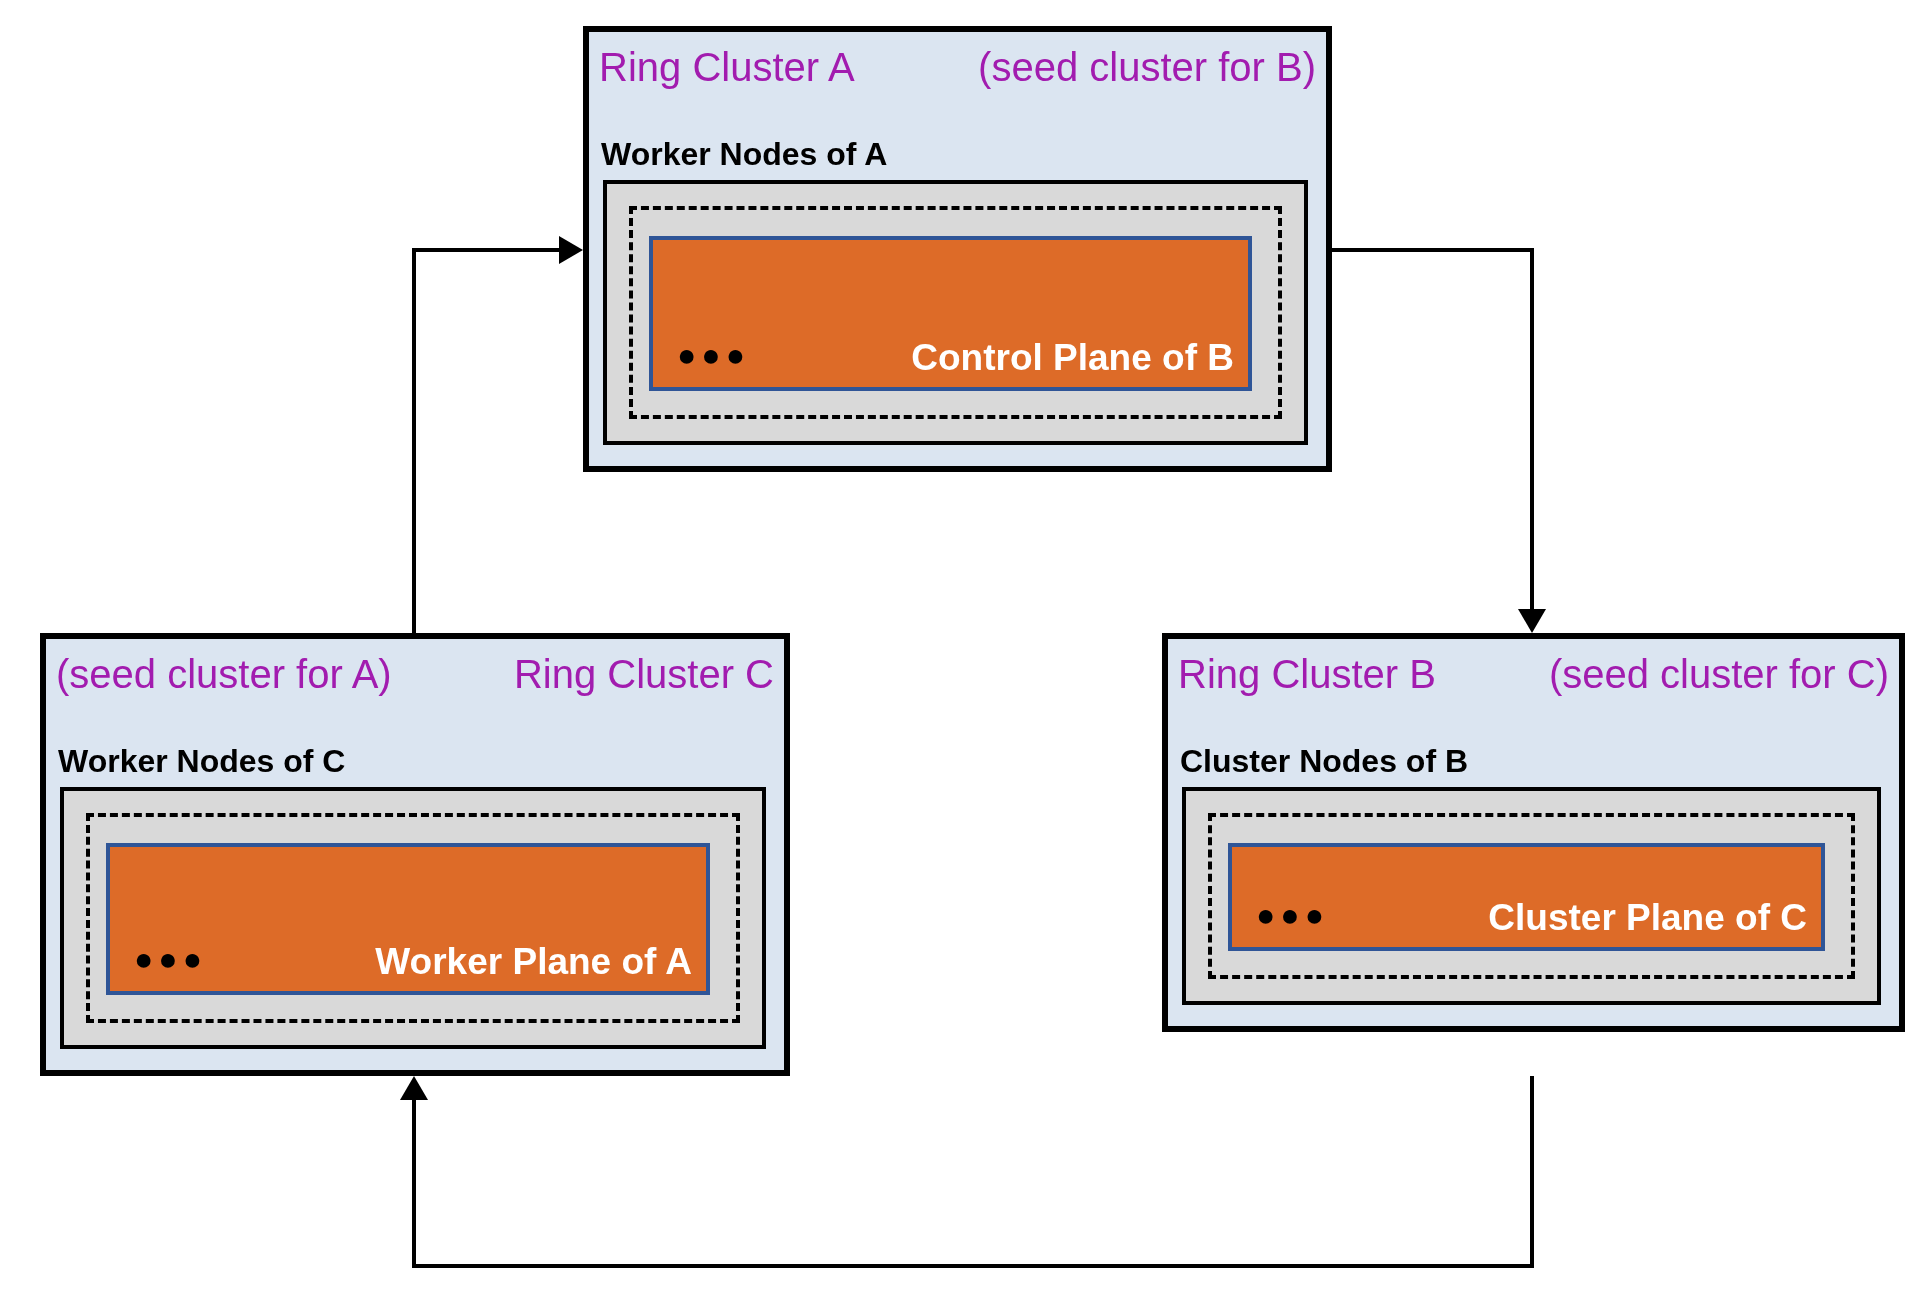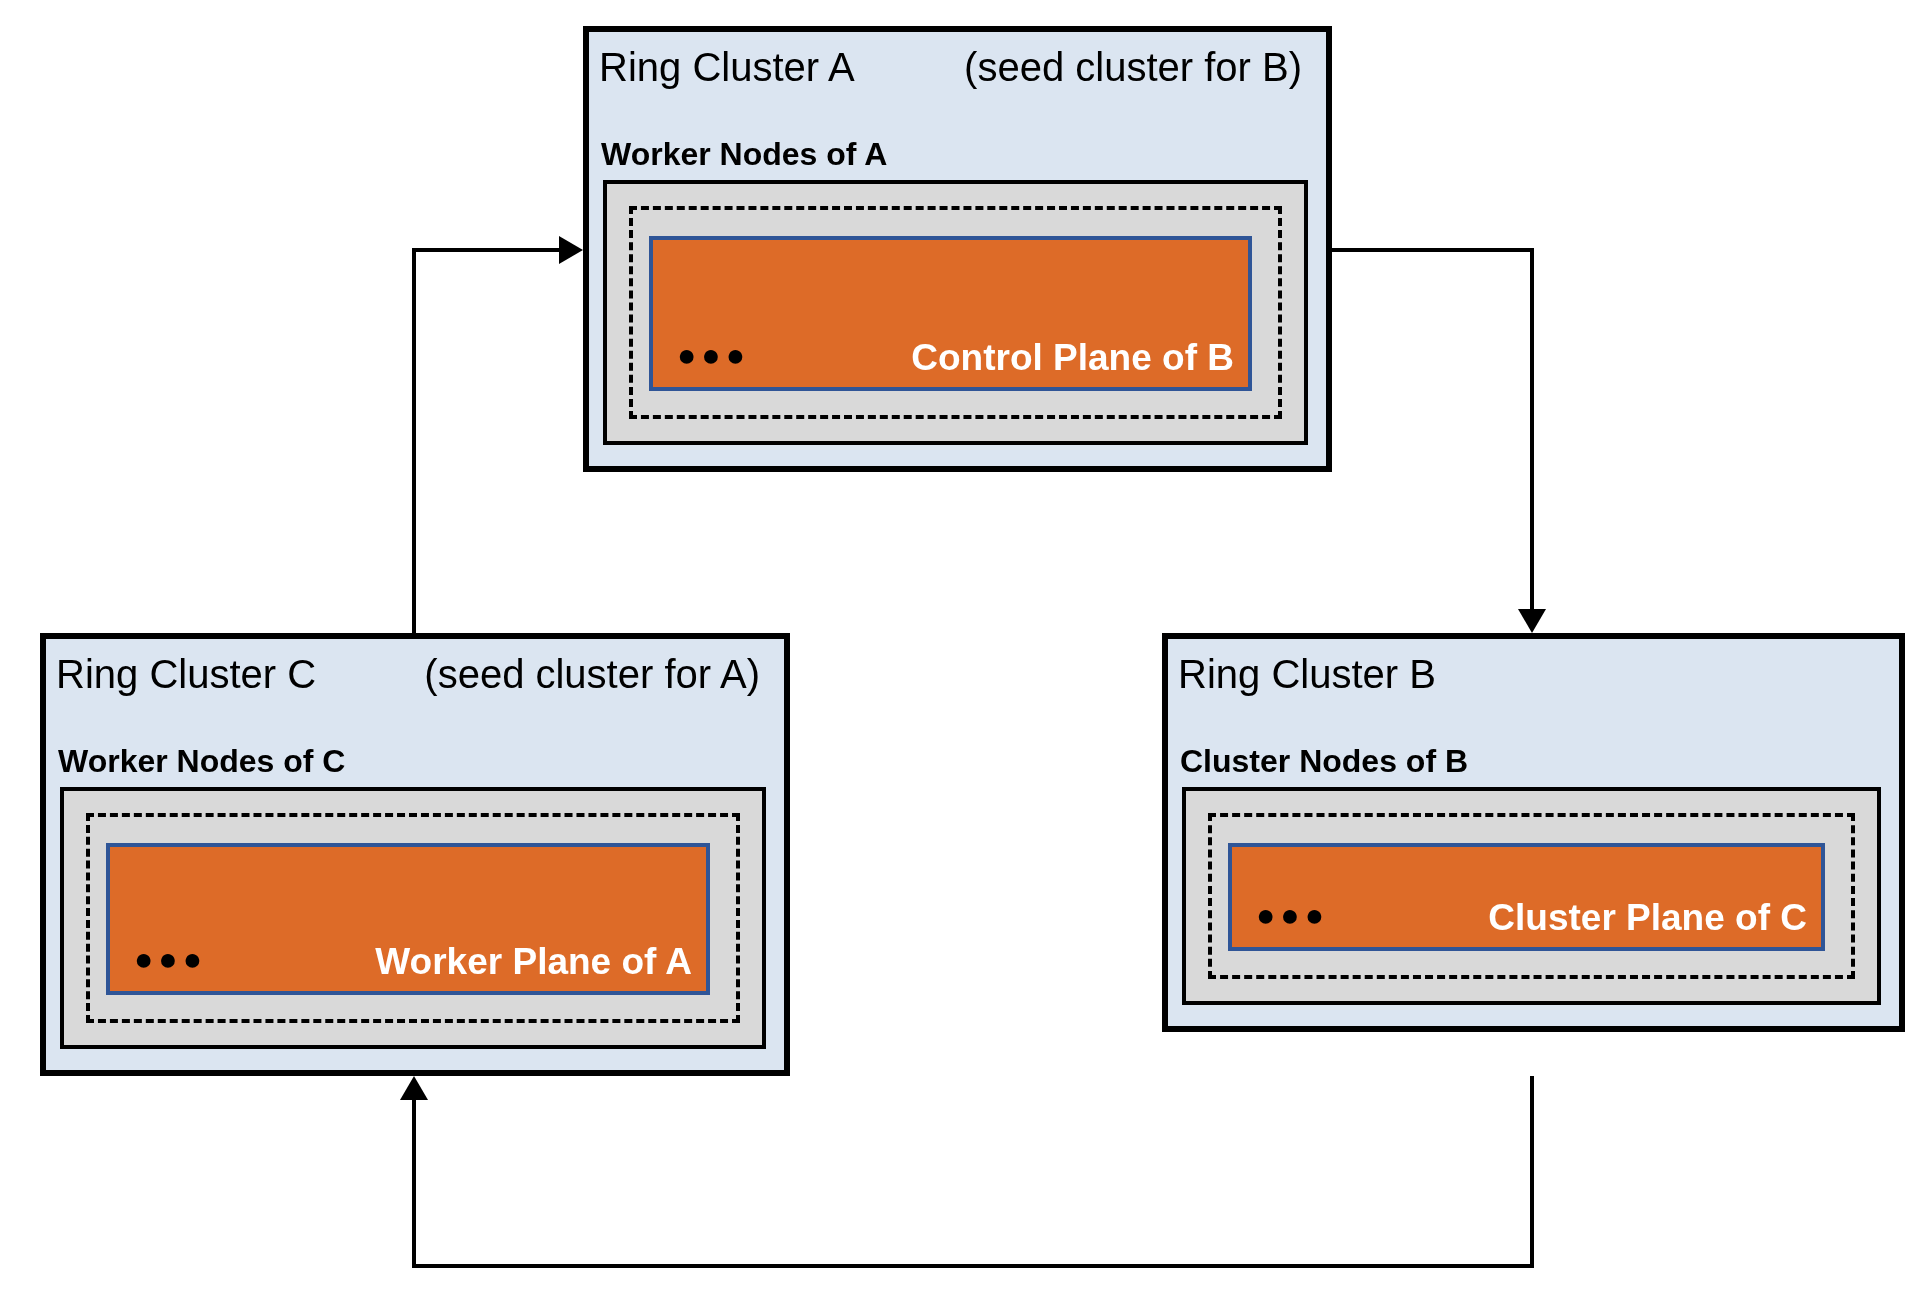--- a/index.html
+++ b/index.html
@@ -18,24 +18,24 @@
     box-sizing: border-box;
   }
   .pos-a { left: 583px; top: 26px;  width: 749px; height: 446px; }
   .pos-b { left: 1162px; top: 633px; width: 743px; height: 399px; }
   .pos-c { left: 40px;  top: 633px; width: 750px; height: 443px; }
 
   .cluster-title {
     display: flex;
     justify-content: space-between;
     align-items: baseline;
-    padding: 12px 24px 0 10px;
+    padding: 12px 10px 0 10px;
     font-size: 40px;
     line-height: 1.15;
-    color: #000000;
+    color: #a21caf;
     white-space: nowrap;
   }
   .worker-label {
     position: absolute;
     left: 12px;
     top: 104px;
     font-size: 32px;
     font-weight: bold;
     color: #000000;
     white-space: nowrap;
@@ -120,36 +120,37 @@
           <span class="dots">●●●</span>
           <span class="control-label">Control Plane of B</span>
         </div>
       </div>
     </div>
   </div>
 
   <div class="cluster pos-b">
     <div class="cluster-title">
       <span>Ring Cluster B</span>
+      <span>(seed cluster for C)</span>
     </div>
     <div class="worker-label">Cluster Nodes of B</div>
     <div class="worker-box">
       <div class="dashed-box">
         <div class="control-box">
           <span class="dots">●●●</span>
           <span class="control-label">Cluster Plane of C</span>
         </div>
       </div>
     </div>
   </div>
 
   <div class="cluster pos-c">
     <div class="cluster-title">
+      <span>(seed cluster for A)</span>
       <span>Ring Cluster C</span>
-      <span>(seed cluster for A)</span>
     </div>
     <div class="worker-label">Worker Nodes of C</div>
     <div class="worker-box">
       <div class="dashed-box">
         <div class="control-box">
           <span class="dots">●●●</span>
           <span class="control-label">Worker Plane of A</span>
         </div>
       </div>
     </div>

